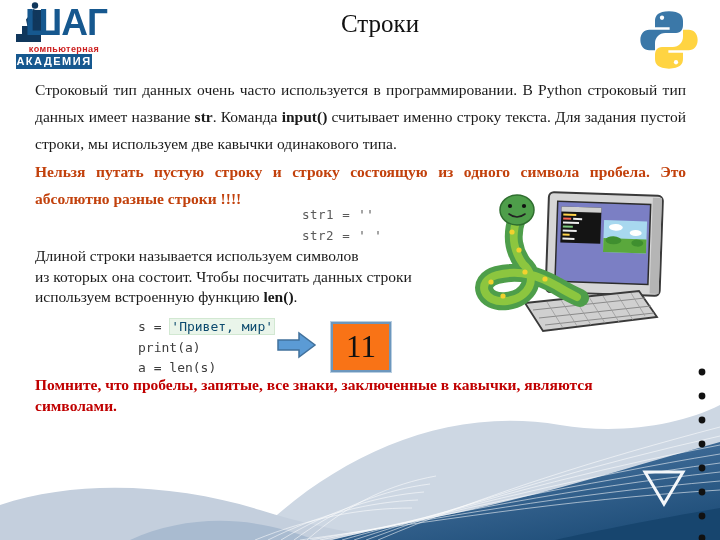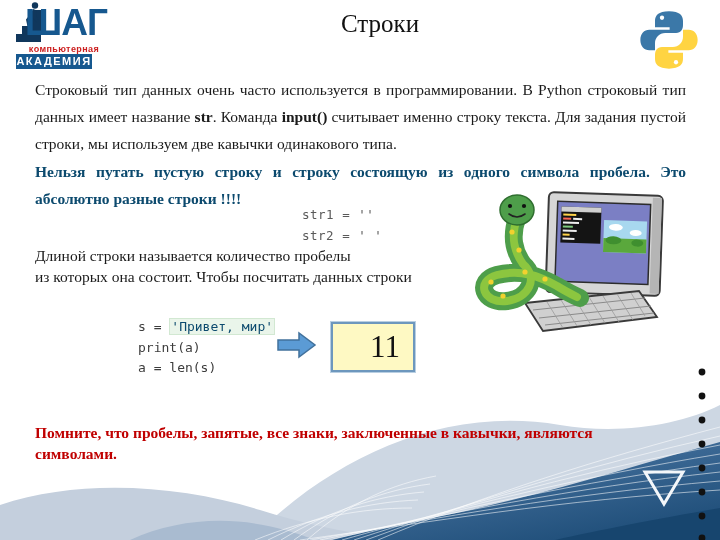--- a/index.html
+++ b/index.html
@@ -11,31 +11,31 @@
   .logo{position:absolute;left:6px;top:2px;width:84px;height:68px;font-family:"Liberation Sans",sans-serif;}
   .logo-word{position:absolute;left:19px;top:2px;font-size:37px;font-weight:bold;color:#16588f;letter-spacing:-1px;line-height:1;}
   .logo-sub1{position:absolute;left:0;top:42px;width:84px;text-align:center;font-size:9px;font-weight:bold;color:#cc2020;letter-spacing:.4px;margin-left:16px;}
   .logo-sub2{position:absolute;left:2px;top:52px;width:76px;text-align:center;font-size:11px;font-weight:bold;color:#fff;background:#16588f;letter-spacing:1.5px;padding:1px 0 2px;margin-left:8px;}
   .climber{position:absolute;left:2px;top:0;}
   .page-title{position:absolute;left:280px;top:10px;width:200px;text-align:center;font-size:25px;color:#111;}
   .pylogo{position:absolute;left:634px;top:4px;}
   
   .textblock1{position:absolute;left:35px;top:76px;width:651px;font-size:15.5px;line-height:27px;}
   .para{text-align:justify;margin:0;}
-  .warning{color:#0c4a6e;font-weight:bold;text-align:justify;margin:1px 0 0 0;}
+  .warning{color:#c2410c;font-weight:bold;text-align:justify;margin:1px 0 0 0;}
   .para2{position:absolute;left:35px;top:246px;width:430px;font-size:15.5px;line-height:20.5px;}
-  .warning2{position:absolute;left:35px;top:422px;width:612px;font-size:15.5px;line-height:21px;color:#c00000;font-weight:bold;text-align:left;z-index:5;}
+  .warning2{position:absolute;left:35px;top:374px;width:612px;font-size:15.5px;line-height:21px;color:#c00000;font-weight:bold;text-align:left;z-index:5;}
   
   .code{font-family:"DejaVu Sans Mono",monospace;position:absolute;z-index:3;}
   .code1{left:302px;top:192px;font-size:12.5px;line-height:21px;color:#5a5a5a;letter-spacing:.5px;margin-top:12px;}
   .code2{left:138px;top:317px;font-size:13px;line-height:20.5px;color:#3d3d3d;}
   .code-str{color:#0c4a6e;background:#eaf5ea;border:1px solid #d2e8d2;padding:0 1px;}
   
   .result-box{position:absolute;left:331px;top:322px;width:56px;height:46px;border:2px solid #6d97bd;outline:1px solid #b9cfe2;
-    display:flex;align-items:center;justify-content:center;font-size:31px;color:#111;background:#fef9c3;z-index:3;padding-left:24px;}
+    display:flex;align-items:center;justify-content:center;font-size:31px;color:#111;background:#f97316;z-index:3;}
   .arrow{position:absolute;left:277px;top:331px;z-index:3;}
   .illus{position:absolute;left:455px;top:182px;z-index:2;}
   .waves{position:absolute;left:0;top:350px;z-index:1;pointer-events:none;}
 </style>
 </head>
 <body>
 
 <div class="slide">
 
   <div class="logo">
@@ -112,22 +112,23 @@
     <circle cx="57" cy="50" r="2.6" fill="#f2d12e"></circle>
     <circle cx="64" cy="68" r="2.6" fill="#f2d12e"></circle>
 
     <ellipse cx="62" cy="28" rx="17" ry="15" fill="#4e9e4a" stroke="#2f6e2f" stroke-width="1.5"></ellipse>
     <circle cx="55" cy="24" r="2.1" fill="#111"></circle>
     <circle cx="69" cy="24" r="2.1" fill="#111"></circle>
     <path d="M54,32 Q62,38 70,32" stroke="#222" stroke-width="1.6" fill="none" stroke-linecap="round"></path>
   </svg>
 
   <div class="para2">
-    <div>Длиной строки называется количество пробелы</div>
+    <div>Длиной строки называется используем символов</div>
     <div>из которых она состоит. Чтобы посчитать данных строки</div>
+    <div><span>используем встроенную функцию </span><b>len()</b><span>.</span></div>
   </div>
 
   <div class="code code2">
     <div><span>s = </span><span class="code-str">'Привет, мир'</span></div>
     <div>print(a)</div>
     <div>a = len(s)</div>
   </div>
 
   <svg class="arrow" width="40" height="28" viewBox="0 0 40 28">
     <polygon points="1,9 22,9 22,2 38,14 22,26 22,19 1,19" fill="#5b9bd5" stroke="#41719c" stroke-width="1.5"></polygon>

